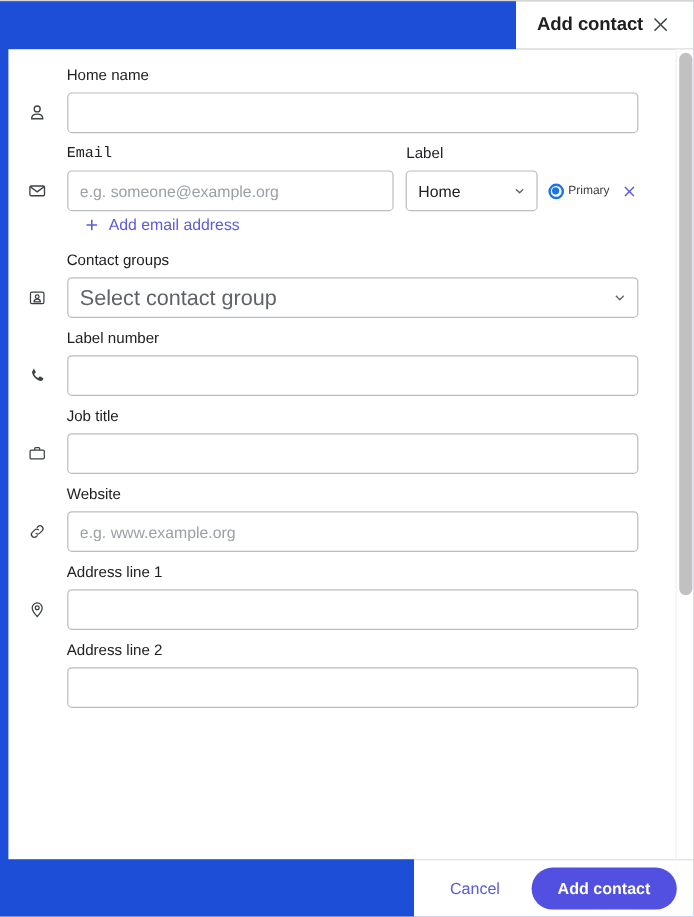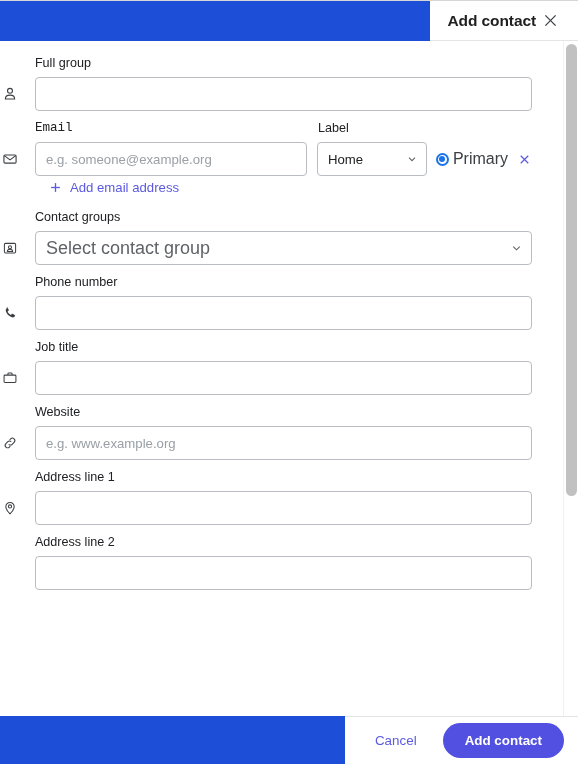--- a/index.html
+++ b/index.html
@@ -175,21 +175,21 @@
   .radio-dot::after {
     content: "";
     position: absolute;
     left: 50%; top: 50%;
     transform: translate(-50%,-50%);
     width: 6px; height: 6px;
     border-radius: 50%;
     background: #1a73e8;
   }
   .primary-text {
-    font-size: 16px;
+    font-size: 10px;
     color: #3c4043;
     white-space: nowrap;
   }
   .remove-email {
     margin-left: 9px;
     color: #5b5ae0;
     cursor: pointer;
     display: flex;
     align-items: center;
   }
@@ -281,21 +281,21 @@
         <line x1="4" y1="4" x2="16" y2="16"></line>
           <line x1="16" y1="4" x2="4" y2="16"></line>
       </svg>
     </div>
   </div>
 
   <div class="dialog-body">
     <div class="body-inner">
 
       <div class="field-block">
-        <div class="field-label">Full group</div>
+        <div class="field-label">Home name</div>
         <div class="field-row">
           <div class="field-icon">
             <svg width="16" height="16" viewBox="0 0 20 20" fill="none" stroke="currentColor" stroke-width="1.4">
               <circle cx="10" cy="6" r="3.1"></circle>
               <path d="M4.2 16.2c0-3.1 2.6-4.8 5.8-4.8s5.8 1.7 5.8 4.8z"></path>
             </svg>
           </div>
           <input class="text-input" type="text" value="" placeholder="" style="">
         </div>
       </div>
@@ -366,21 +366,21 @@
             <span class="select-chevron">
               <svg width="13" height="13" viewBox="0 0 16 16" fill="none" stroke="currentColor" stroke-width="1.4">
                 <path d="M4 6.2 8 10.2 12 6.2"></path>
               </svg>
             </span>
           </div>
         </div>
       </div>
 
       <div class="field-block">
-        <div class="field-label">Phone number</div>
+        <div class="field-label">Label number</div>
         <div class="field-row">
           <div class="field-icon">
             <svg width="16" height="16" viewBox="0 0 20 20" fill="currentColor">
               <path d="M5.6 3.1c.5-.3 1.1-.1 1.4.4l1.3 2.2c.3.5.2 1.1-.2 1.5l-.9.8c-.2.2-.3.5-.1.8.8 1.5 2 2.7 3.5 3.5.3.2.6.1.8-.1l.8-.9c.4-.4 1-.5 1.5-.2l2.2 1.3c.5.3.7.9.4 1.4-.6 1.1-1.8 1.9-3 1.7-3.9-.5-8.1-4.7-8.6-8.6-.2-1.2.6-2.4 1.7-3z"></path>
             </svg>
           </div>
           <input class="text-input" type="text" value="" placeholder="" style="">
         </div>
       </div>
 

